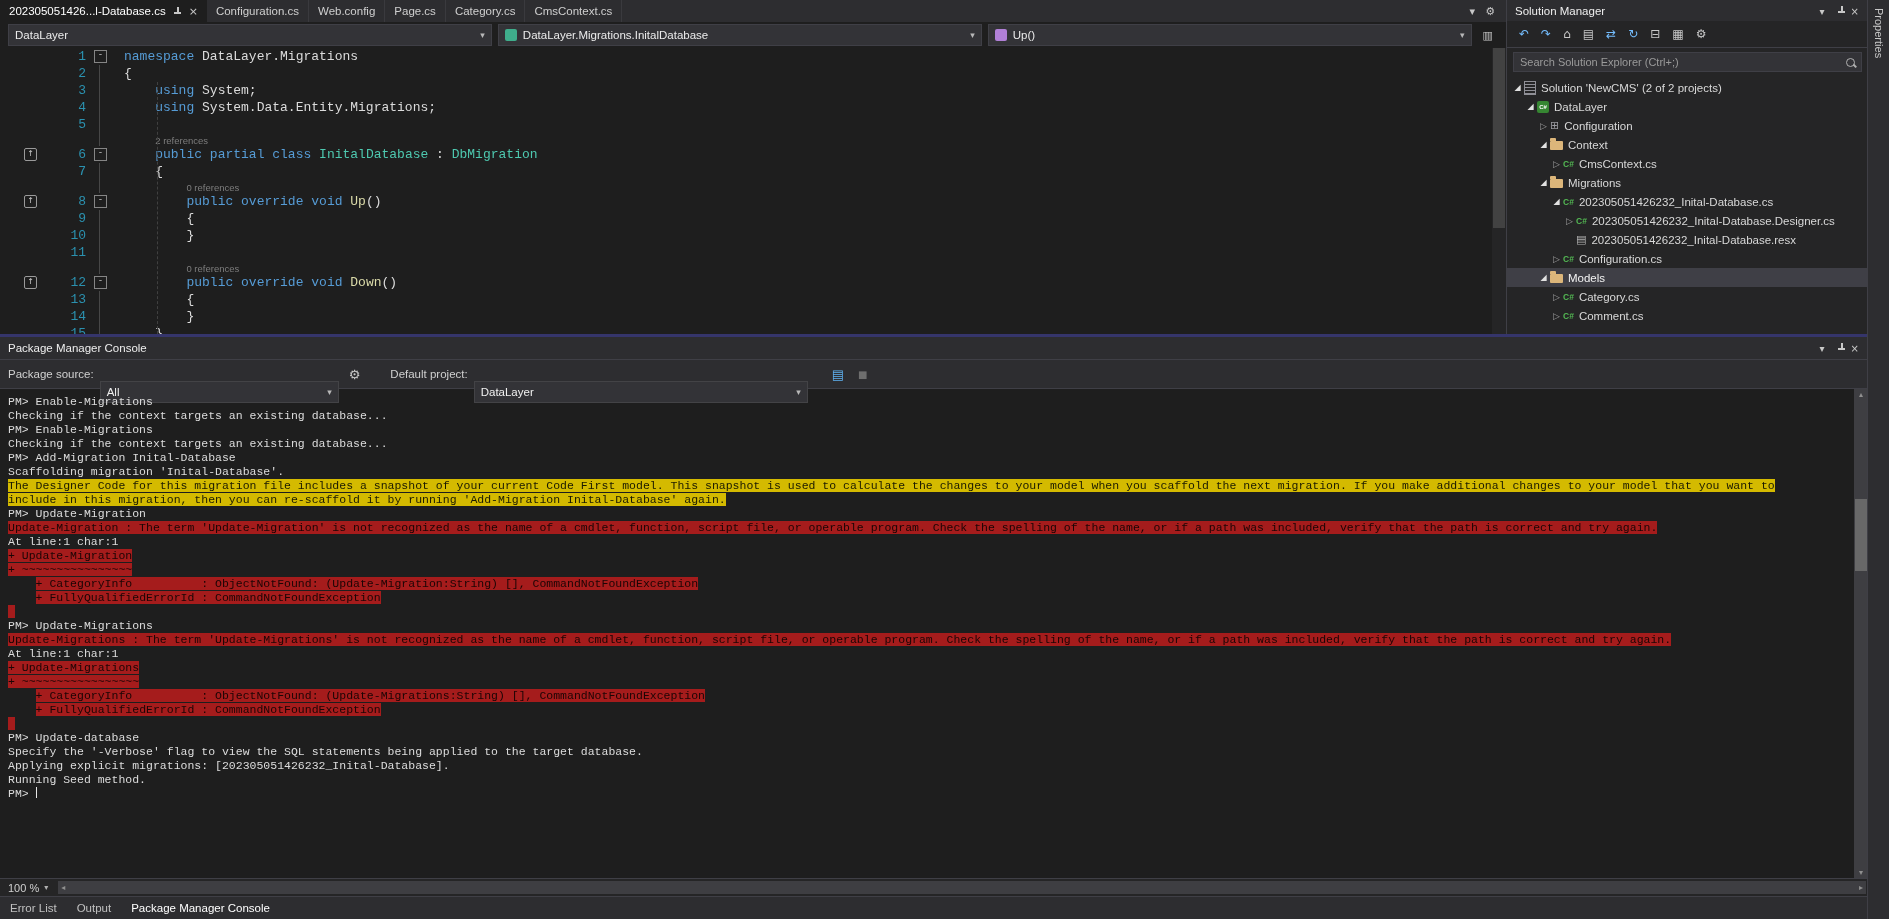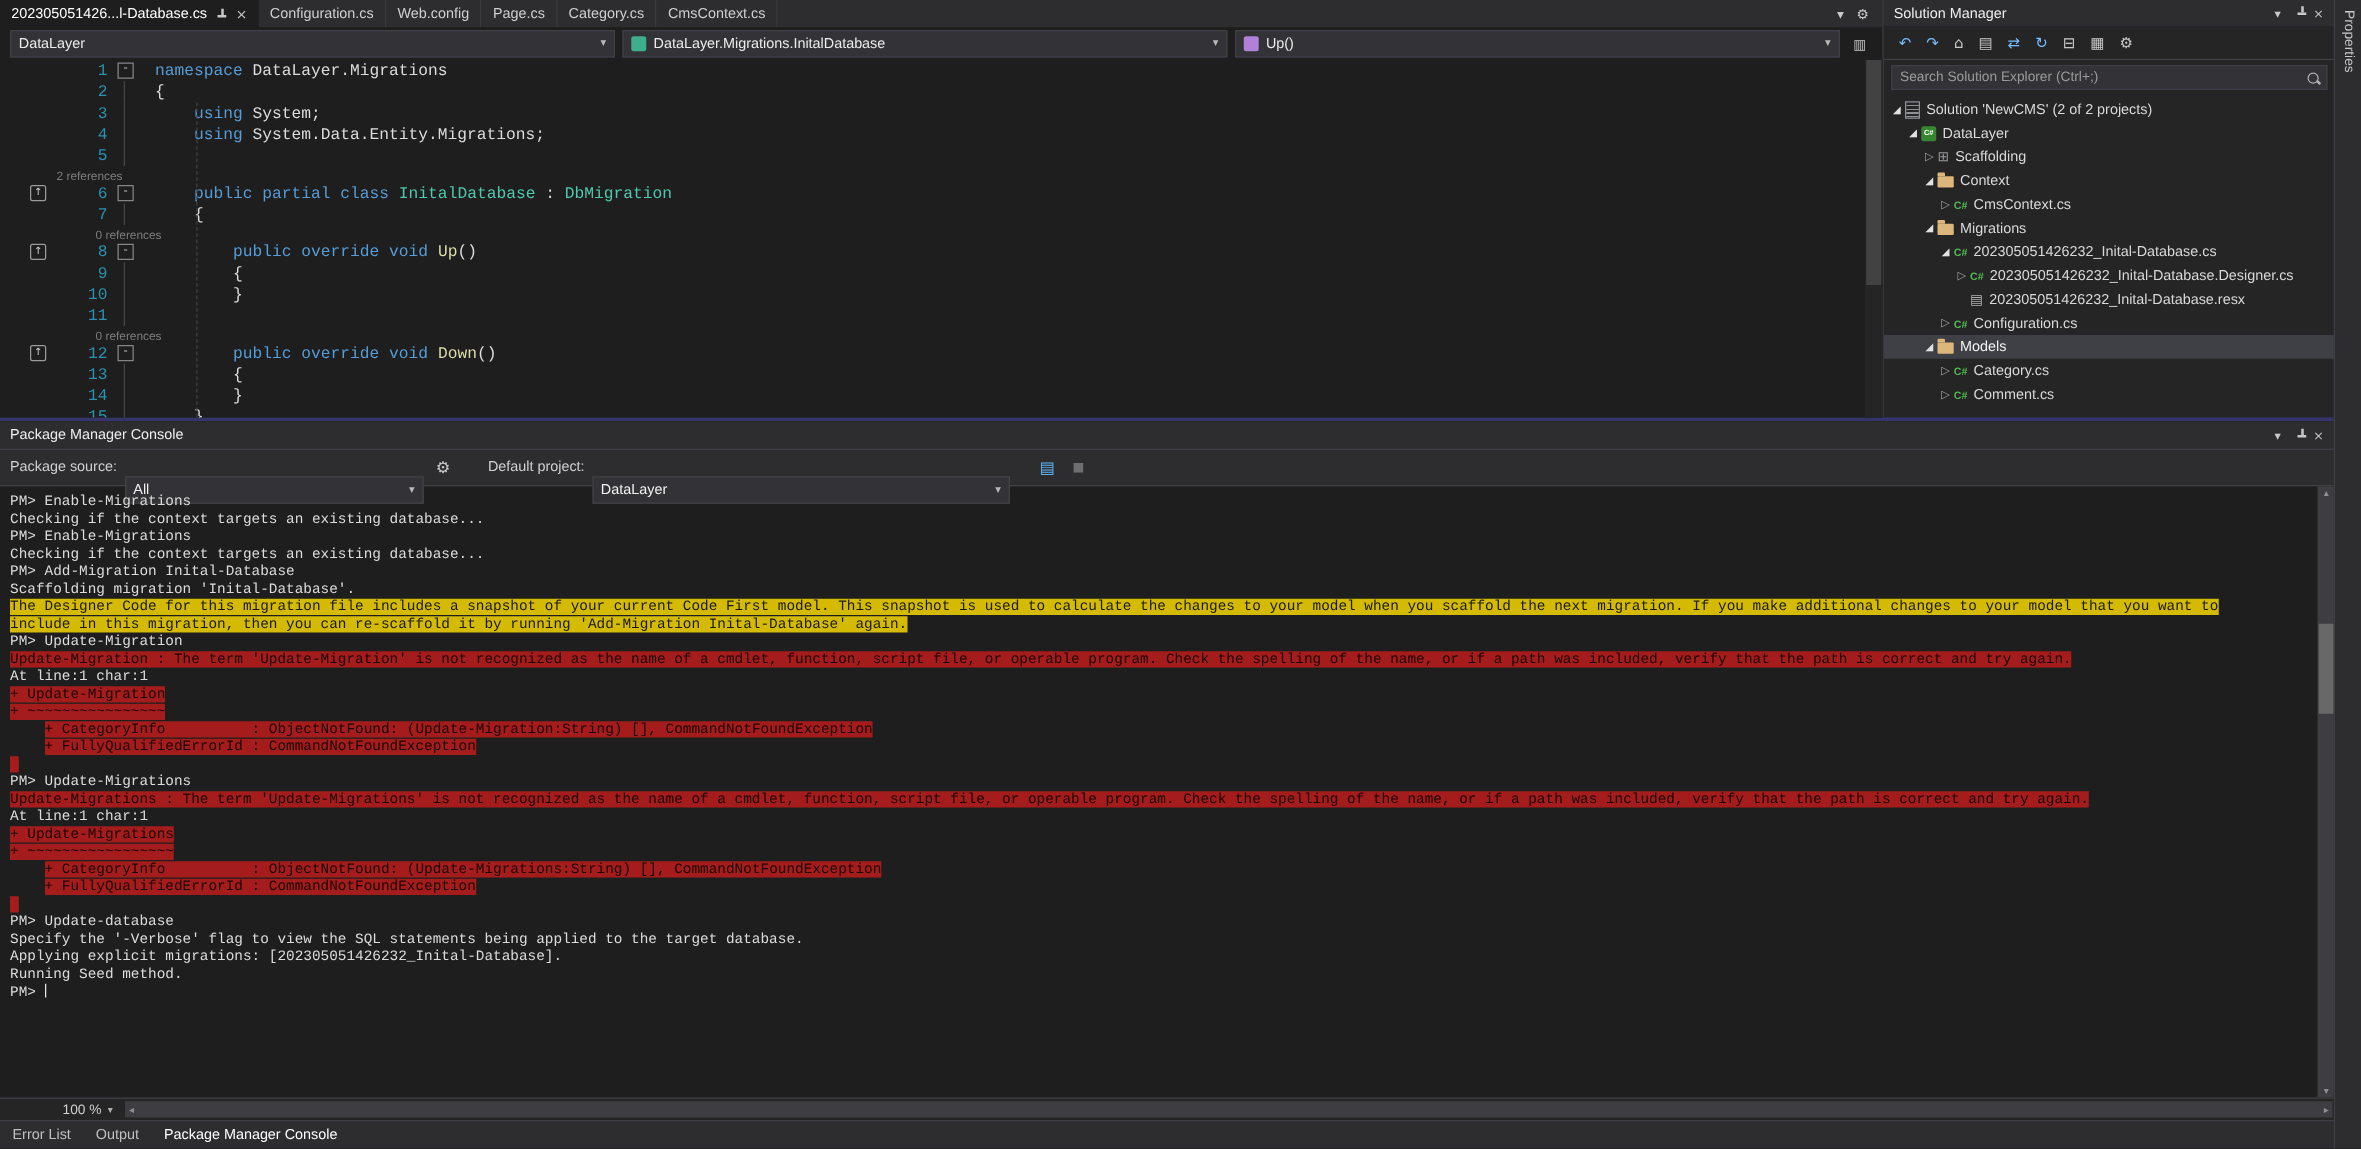--- a/index.html
+++ b/index.html
@@ -29,21 +29,21 @@
   .combo{flex:1;height:20px;background:#333337;border:1px solid #3f3f46;display:flex;align-items:center;
          padding:0 6px;font-size:11.5px;color:#ebebeb;min-width:0;}
   .combo .chev{margin-left:auto;font-family:"DejaVu Sans",sans-serif;font-size:9px;color:#b8b8b8;}
   .combo-ico{width:12px;height:12px;border-radius:2px;margin-right:6px;flex:none;}
   .ico-class{background:#3fae8c;}
   .ico-method{background:#b180d7;}
 
   
   .code-area{position:relative;flex:1;overflow:hidden;background:#1e1e1e;}
   .crow{display:flex;height:17px;line-height:17px;}
-  .crow.clrow{height:13px;line-height:13px;flex-direction:column;}
+  .crow.clrow{height:13px;line-height:13px;}
   .cmargin{width:48px;flex:none;display:flex;align-items:center;padding-left:24px;box-sizing:border-box;}
   .m-ovr{width:11px;height:11px;border:1px solid #9a9a9a;border-radius:2px;color:#d4d4d4;
          font:8px/9px "DejaVu Sans",sans-serif;text-align:center;}
   .cnum{width:38px;flex:none;text-align:right;color:#2b91af;font:13px/17px "Liberation Mono",monospace;}
   .clrow .cnum{font-size:10px;}
   .cfold{width:24px;flex:none;position:relative;display:flex;align-items:center;}
   .fold-box{width:11px;height:11px;margin-left:8px;border:1px solid #858585;background:#1e1e1e;
             color:#c8c8c8;font:9px/9px "Liberation Mono",monospace;text-align:center;}
   .fold-guide{position:absolute;left:13px;top:0;bottom:0;width:1px;background:#474747;}
   .ctext{font:13px/17px "Liberation Mono",monospace;white-space:pre;padding-left:14px;color:#dcdcdc;}
@@ -106,21 +106,21 @@
          white-space:pre;color:#dcdcdc;}
   .hl-warn{background:#d4ba00;color:#1a1a00;font-family:Liberation Mono, monospace;}
   .hl-err{background:#a51c1c;color:#1c0505;}
   .caret{display:inline-block;width:1px;height:11px;background:#e6e6e6;vertical-align:-1px;}
   .pmc-vscroll{position:absolute;right:0;top:0;bottom:0;width:14px;background:#3e3e42;}
   .vs-arrow{position:absolute;left:0;width:14px;text-align:center;font-family:"DejaVu Sans",sans-serif;
             font-size:8px;color:#8f8f8f;}
   .vs-up{top:1px;} .vs-down{bottom:1px;}
   .vs-thumb{position:absolute;left:1px;right:1px;top:110px;height:72px;background:#686868;}
   .pmc-zoomrow{height:17px;background:#252526;display:flex;align-items:center;border-top:1px solid #3f3f46;}
-  .zoom{display:flex;align-items:center;font-size:11px;color:#d0d0d0;padding:0 4px 0 8px;margin-left:42px;}
+  .zoom{display:flex;align-items:center;font-size:11px;color:#d0d0d0;padding:0 4px 0 8px;}
   .zoom .chev{font-family:"DejaVu Sans",sans-serif;font-size:8px;color:#b0b0b0;padding-left:5px;}
   .hscroll{flex:1;height:13px;margin:0 2px 0 6px;background:#3e3e42;display:flex;align-items:center;
            justify-content:space-between;font-family:"DejaVu Sans",sans-serif;font-size:8px;color:#8f8f8f;padding:0 3px;}
   .pmc-tabs{height:22px;background:#2d2d30;display:flex;align-items:center;border-top:1px solid #3f3f46;}
   .ptab{padding:0 10px;font-size:11.5px;color:#c0c0c0;line-height:21px;}
   .ptab.active{color:#ffffff;}
 
   
   .right-strip{position:absolute;right:0;top:0;bottom:0;width:21px;background:#2d2d30;border-left:1px solid #3f3f46;}
   .vtab{writing-mode:vertical-rl;font-size:11px;color:#c8c8c8;margin:8px auto 0 auto;text-align:left;
@@ -376,21 +376,21 @@
             <div class="trow" style="padding-left: 17px;">
               <span class="arrow exp">◢</span>
               <div class="ticon">
                 <div class="i-prj">C#</div>
               </div>
               <span class="tlabel">DataLayer</span>
             </div>
             <div class="trow" style="padding-left: 30px;">
               <span class="arrow">▷</span>
               <span class="ticon i-dep">⊞</span>
-              <span class="tlabel">Scaffolding</span>
+              <span class="tlabel">Configuration</span>
             </div>
             <div class="trow" style="padding-left: 30px;">
               <span class="arrow exp">◢</span>
               <div class="ticon">
                 <div class="i-folder"></div>
               </div>
               <span class="tlabel">Context</span>
             </div>
             <div class="trow" style="padding-left: 43px;">
               <span class="arrow">▷</span>

